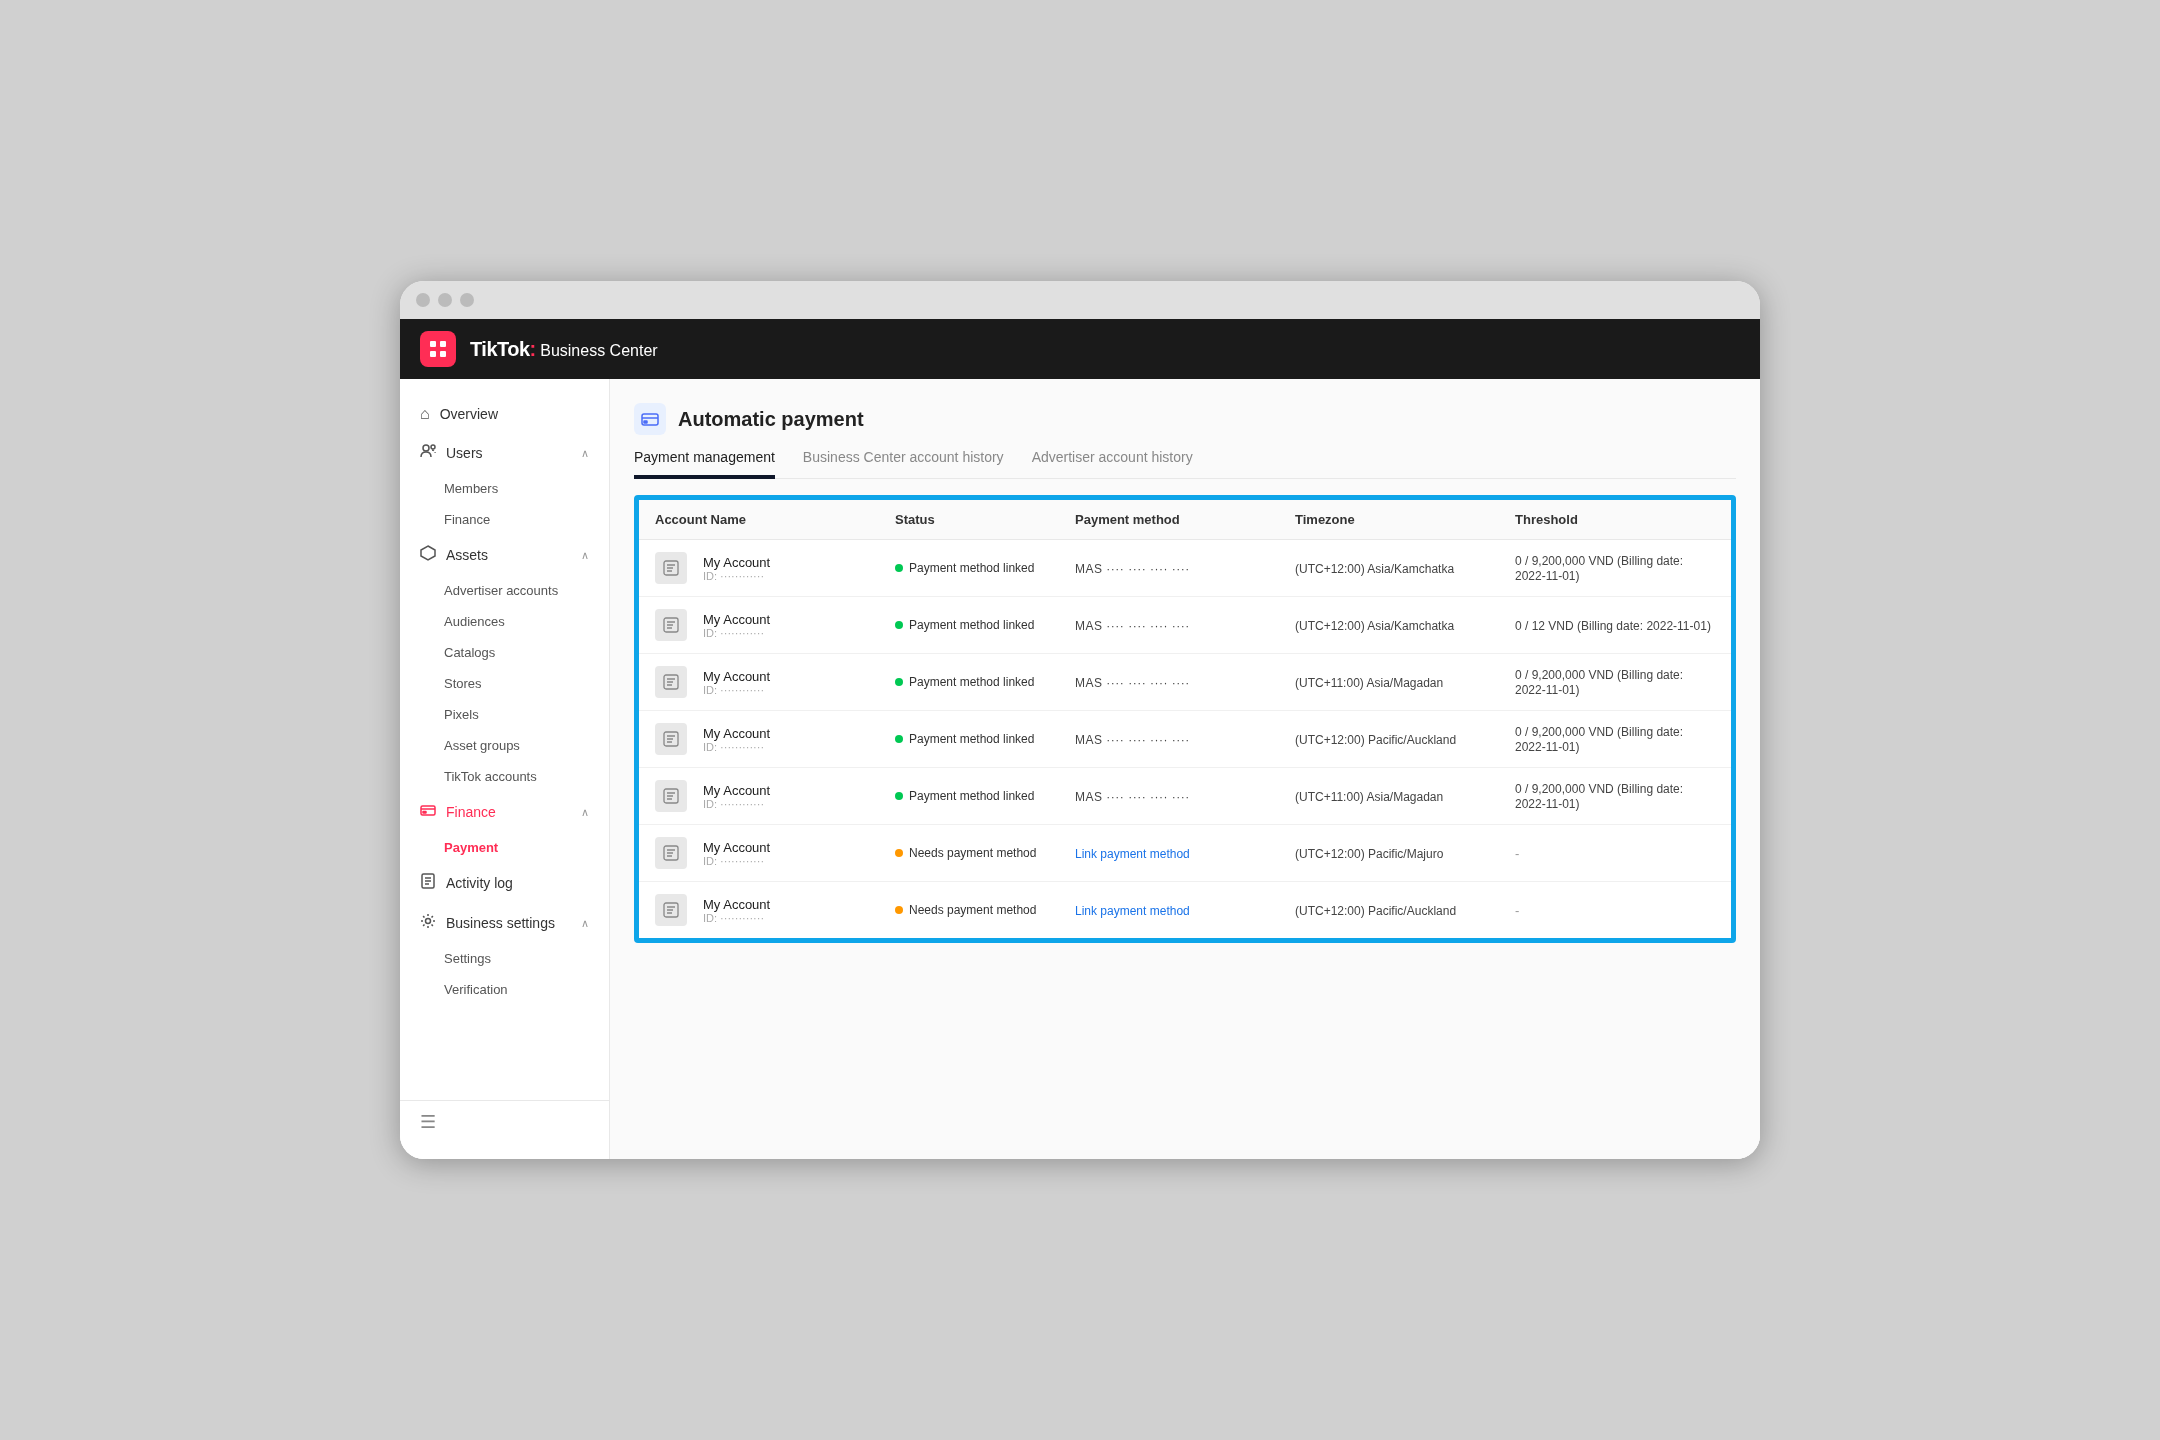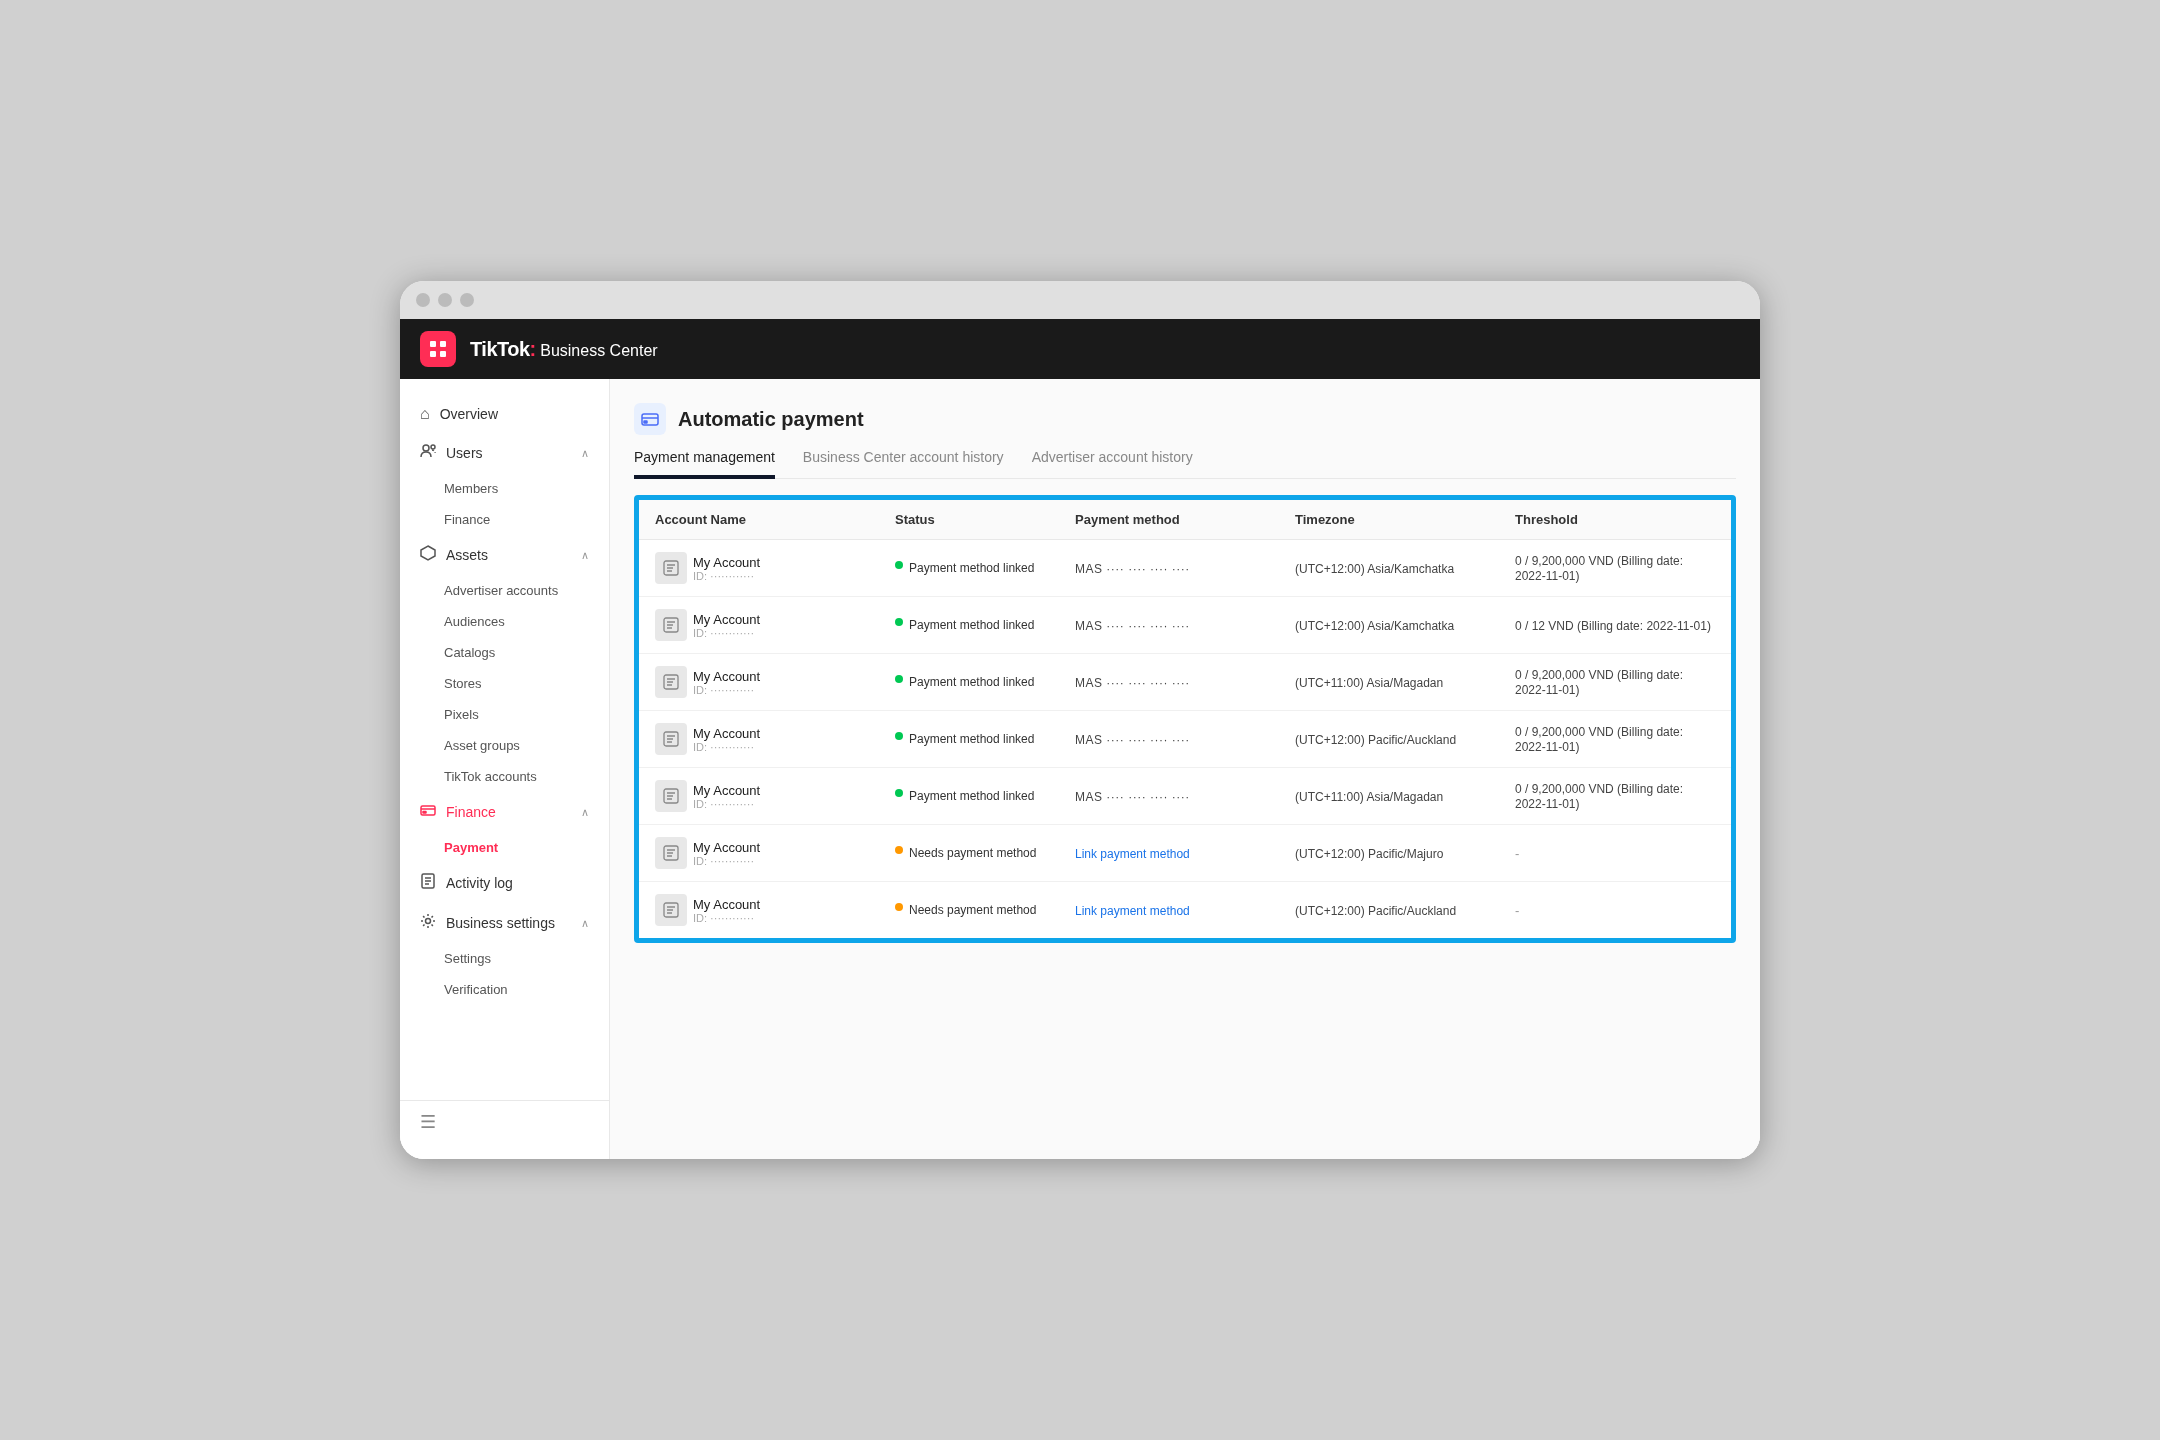--- a/index.html
+++ b/index.html
@@ -253,21 +253,21 @@
     }
     .table-row:last-child { border-bottom: none; }
     .table-cell {
       padding: 12px 16px;
       font-size: 13px;
       color: #333;
     }
     .account-cell {
       display: flex;
       align-items: center;
-      gap: 6px;
+      gap: 16px;
     }
     .account-avatar {
       width: 32px; height: 32px;
       background: #e8e8e8;
       border-radius: 4px;
       display: flex; align-items: center; justify-content: center;
       font-size: 14px;
       color: #888;
       flex-shrink: 0;
     }
@@ -276,20 +276,21 @@
       font-size: 13px;
       font-weight: 500;
       color: #222;
     }
     .account-id {
       font-size: 11px;
       color: #aaa;
     }
     .status-cell {
       display: flex;
+      align-items: center;
       gap: 6px;
       font-size: 12px;
     }
     .status-dot {
       width: 8px; height: 8px;
       border-radius: 50%;
       flex-shrink: 0;
     }
     .status-dot.green { background: #00c853; }
     .status-dot.orange { background: #ff9800; }

